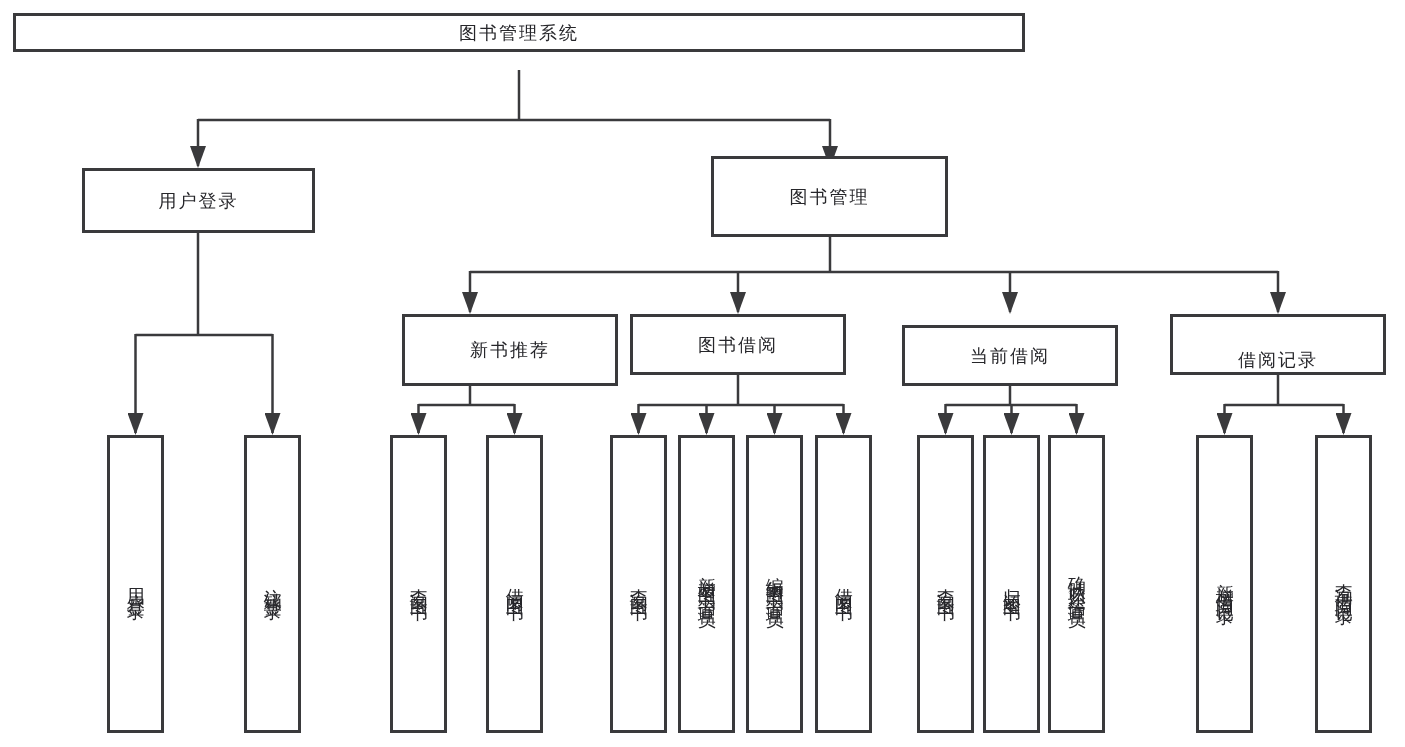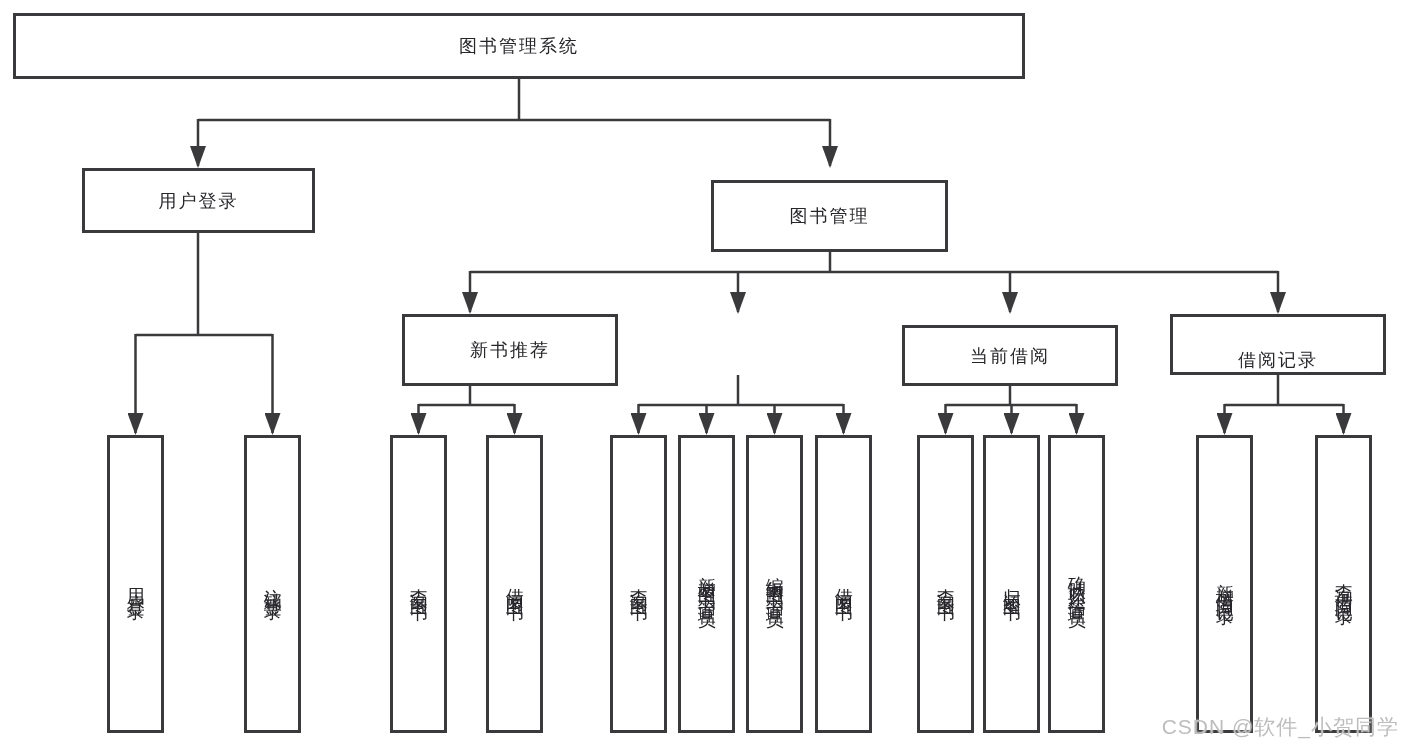--- a/index.html
+++ b/index.html
@@ -106,33 +106,36 @@
     </g>
 
     <g>
       <line x1="1278" y1="375" x2="1278" y2="406"></line>
       <line x1="1224.5" y1="405" x2="1343.5" y2="405"></line>
       <line x1="1224.5" y1="404" x2="1224.5" y2="433" marker-end="url(#arrowhead)"></line>
       <line x1="1343.5" y1="404" x2="1343.5" y2="433" marker-end="url(#arrowhead)"></line>
     </g>
   </svg>
 
-  <div class="box h-box" style="left:13px;top:13px;width:1012px;height:66px;font-family:Liberation Serif, serif;">
+  <div class="box h-box" style="left:13px;top:13px;width:1012px;height:39px;font-family:Liberation Serif, serif;">
     <span class="lbl">图书管理系统</span>
   </div>
 
   <div class="box h-box" style="left:82px;top:168px;width:233px;height:65px;">
     <span class="lbl">用户登录</span>
   </div>
-  <div class="box h-box" style="left:711px;top:180px;width:237px;height:72px;">
+  <div class="box h-box" style="left:711px;top:156px;width:237px;height:81px;">
     <span class="lbl">图书管理</span>
   </div>
 
   <div class="box h-box" style="left:362px;top:314px;width:216px;height:72px;margin-left:40px;">
     <span class="lbl">新书推荐</span>
+  </div>
+  <div class="box h-box" style="left:630px;top:314px;width:216px;height:61px;">
+    <span class="lbl">图书借阅</span>
   </div>
   <div class="box h-box" style="left:902px;top:325px;width:216px;height:61px;">
     <span class="lbl">当前借阅</span>
   </div>
   <div class="box h-box" style="left:1170px;top:314px;width:216px;height:61px;align-items:flex-end;">
     <span class="lbl">借阅记录</span>
   </div>
 
   <div class="box v-box" style="left:107px;">
     <span class="lbl">用户登录</span>
@@ -171,15 +174,14 @@
     <span class="lbl">确认归还（管理员）</span>
   </div>
 
   <div class="box v-box" style="left:1196px;">
     <span class="lbl">新增借阅记录</span>
   </div>
   <div class="box v-box" style="left:1315px;">
     <span class="lbl">查询借阅记录</span>
   </div>
 
-  <div class="watermark">CSDN @软件_小贺同学</div>
 
 </div>
 
 </body></html>

